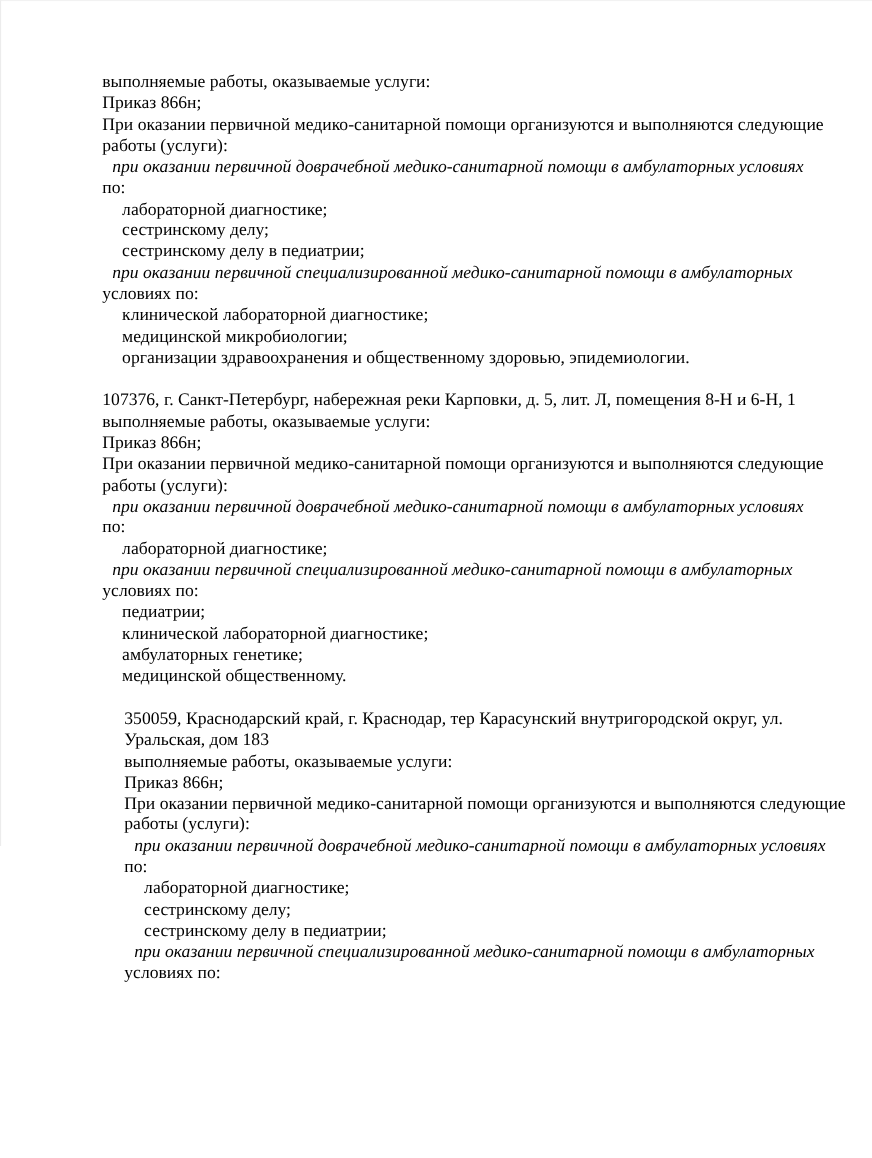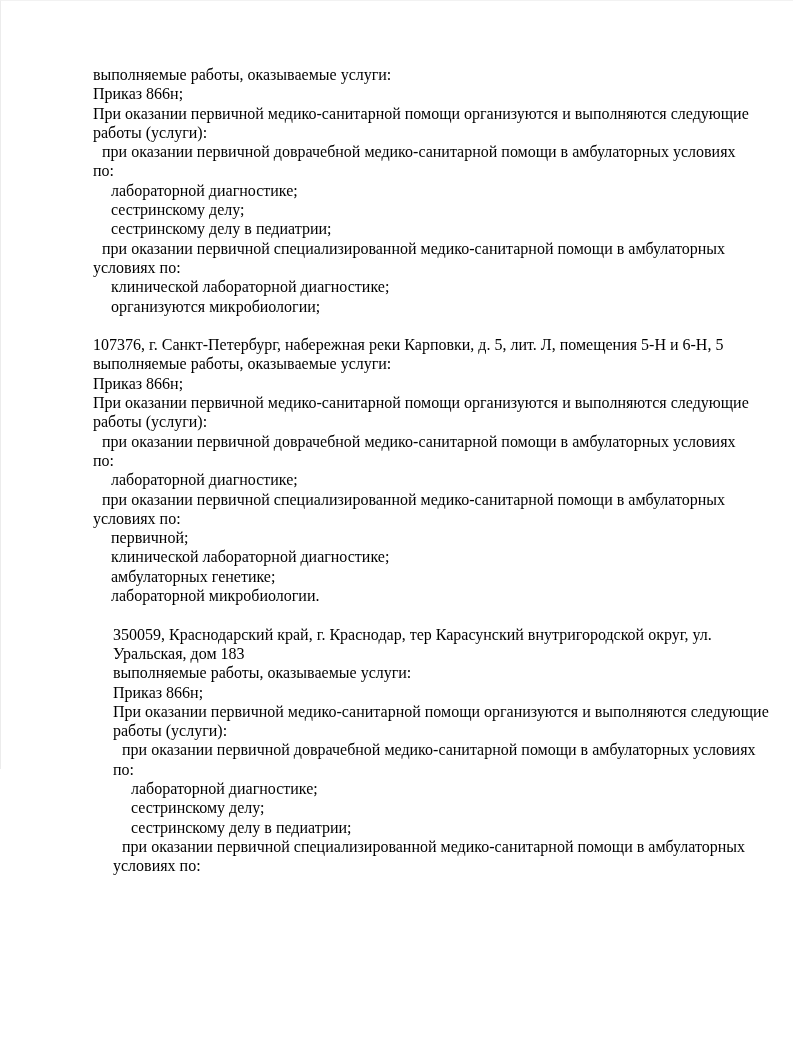--- a/index.html
+++ b/index.html
@@ -19,58 +19,59 @@
   }
   .doc {
     padding: 64px 40px 0 92px;
     font-size: 16px;
     line-height: 19.3px;
   }
   .block { margin: 0 0 19.3px 0; }
   .block:last-child { margin-bottom: 0; margin-left: 20px; }
   .line { white-space: pre; }
   .i0 { padding-left: 0; }
-  .i1 { padding-left: 9px; }
+  .i1 { padding-left: 9px; font-style: italic; }
   .i2 { padding-left: 18px; }
 </style>
 </head>
 <body style="background: rgb(255, 255, 255); color: rgb(0, 0, 0);">
 
 <div class="page" style="border-left-color: rgb(236, 236, 236);">
   <div class="doc" id="doc">
       <div class="block">
         <div class="line i0">выполняемые работы, оказываемые услуги:</div>
         <div class="line i0">Приказ 866н;</div>
         <div class="line i0">При оказании первичной медико-санитарной помощи организуются и выполняются следующие</div>
         <div class="line i0">работы (услуги):</div>
         <div class="line i1">при оказании первичной доврачебной медико-санитарной помощи в амбулаторных условиях</div>
         <div class="line i0">по:</div>
         <div class="line i2">лабораторной диагностике;</div>
         <div class="line i2">сестринскому делу;</div>
         <div class="line i2">сестринскому делу в педиатрии;</div>
         <div class="line i1">при оказании первичной специализированной медико-санитарной помощи в амбулаторных</div>
         <div class="line i0">условиях по:</div>
         <div class="line i2">клинической лабораторной диагностике;</div>
-        <div class="line i2">организуются микробиологии;</div>
+        <div class="line i2">медицинской микробиологии;</div>
+        <div class="line i2">организации здравоохранения и общественному здоровью, эпидемиологии.</div>
       </div>
       <div class="block">
-        <div class="line i0">107376, г. Санкт-Петербург, набережная реки Карповки, д. 5, лит. Л, помещения 5-Н и 6-Н, 5</div>
+        <div class="line i0">107376, г. Санкт-Петербург, набережная реки Карповки, д. 5, лит. Л, помещения 8-Н и 6-Н, 1</div>
         <div class="line i0">выполняемые работы, оказываемые услуги:</div>
         <div class="line i0">Приказ 866н;</div>
         <div class="line i0">При оказании первичной медико-санитарной помощи организуются и выполняются следующие</div>
         <div class="line i0">работы (услуги):</div>
         <div class="line i1">при оказании первичной доврачебной медико-санитарной помощи в амбулаторных условиях</div>
         <div class="line i0">по:</div>
         <div class="line i2">лабораторной диагностике;</div>
         <div class="line i1">при оказании первичной специализированной медико-санитарной помощи в амбулаторных</div>
         <div class="line i0">условиях по:</div>
-        <div class="line i2">первичной;</div>
+        <div class="line i2">педиатрии;</div>
         <div class="line i2">клинической лабораторной диагностике;</div>
         <div class="line i2">амбулаторных генетике;</div>
-        <div class="line i2">лабораторной микробиологии.</div>
+        <div class="line i2">медицинской общественному.</div>
       </div>
       <div class="block">
         <div class="line i0">350059, Краснодарский край, г. Краснодар, тер Карасунский внутригородской округ, ул.</div>
         <div class="line i0">Уральская, дом 183</div>
         <div class="line i0">выполняемые работы, оказываемые услуги:</div>
         <div class="line i0">Приказ 866н;</div>
         <div class="line i0">При оказании первичной медико-санитарной помощи организуются и выполняются следующие</div>
         <div class="line i0">работы (услуги):</div>
         <div class="line i1">при оказании первичной доврачебной медико-санитарной помощи в амбулаторных условиях</div>
         <div class="line i0">по:</div>

